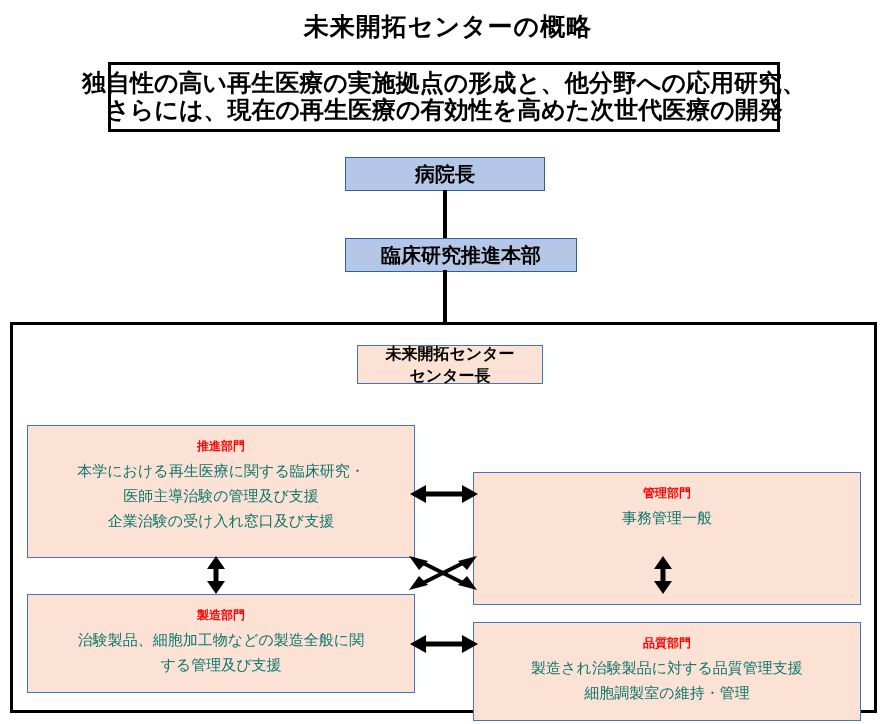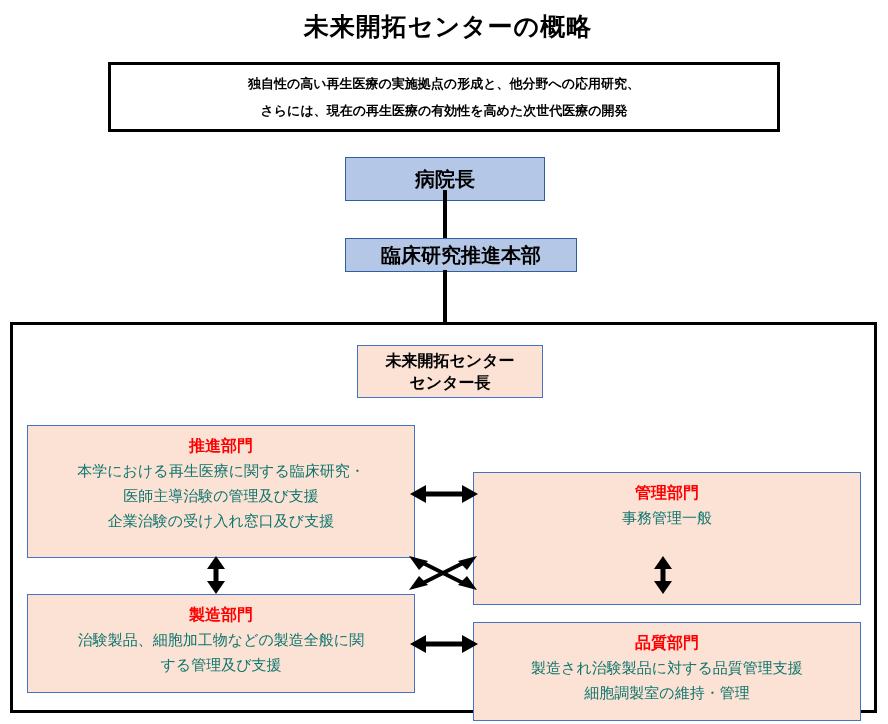--- a/index.html
+++ b/index.html
@@ -38,44 +38,45 @@
     height: 70px;
     border: 3px solid #000000;
     box-sizing: border-box;
     display: flex;
     flex-direction: column;
     align-items: center;
     justify-content: center;
     background: #ffffff;
   }
   #mission-box .mline {
-    font-size: 13px;
+    font-size: 24px;
     font-weight: bold;
     line-height: 27px;
     white-space: nowrap;
+    font-family: Liberation Serif, serif;
   }
 
   
   .blue-box {
     position: absolute;
     background: #b4c7e7;
     border: 1px solid #2e5f9e;
     box-sizing: border-box;
     display: flex;
     align-items: center;
     justify-content: center;
     font-size: 20px;
     font-weight: bold;
     line-height: 1;
   }
   #box-hospital-director {
     left: 345px;
     top: 157px;
     width: 200px;
-    height: 44px;
+    height: 34px;
   }
   #box-clinical-hq {
     left: 345px;
     top: 238px;
     width: 232px;
     height: 34px;
   }
 
   
   .trunk {
@@ -104,42 +105,42 @@
     position: absolute;
     background: #fbe2d5;
     border: 1px solid #4472c4;
     box-sizing: border-box;
   }
 
   #box-center-director {
     left: 357px;
     top: 345px;
     width: 186px;
-    height: 53px;
+    height: 39px;
     display: flex;
     flex-direction: column;
     align-items: center;
     justify-content: center;
     font-size: 16px;
     font-weight: bold;
     line-height: 22px;
   }
 
   .dept-box {
     display: flex;
     flex-direction: column;
     align-items: center;
     justify-content: flex-start;
     padding-top: 8px;
     box-sizing: border-box;
   }
   .dept-title {
     color: #ff0000;
     font-weight: bold;
-    font-size: 16px;
+    font-size: 12px;
     line-height: 24px;
   }
   .dept-line {
     color: #0f766e;
     font-size: 15px;
     line-height: 25px;
     white-space: nowrap;
   }
 
   #box-dept-promotion {

